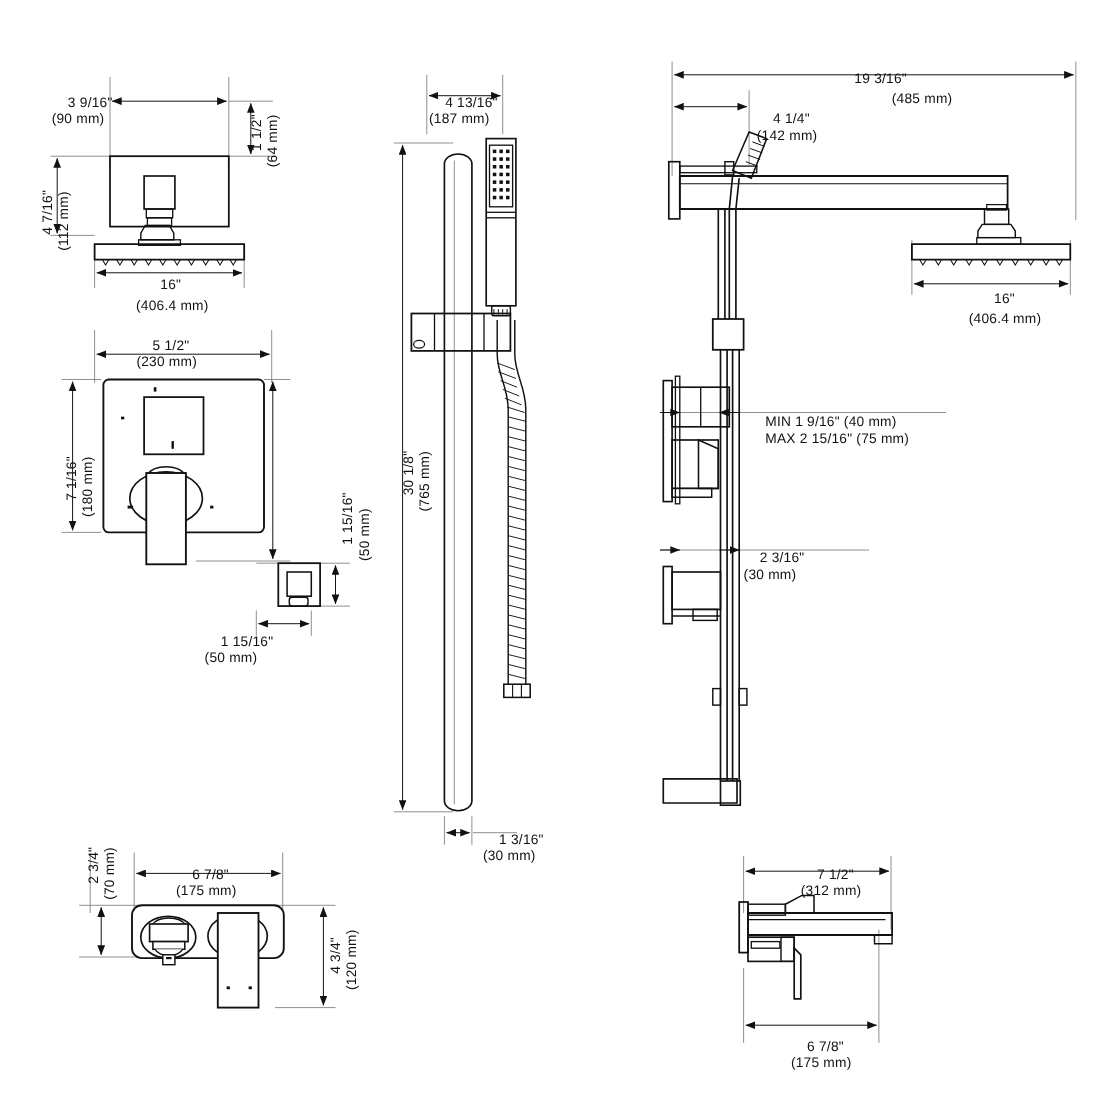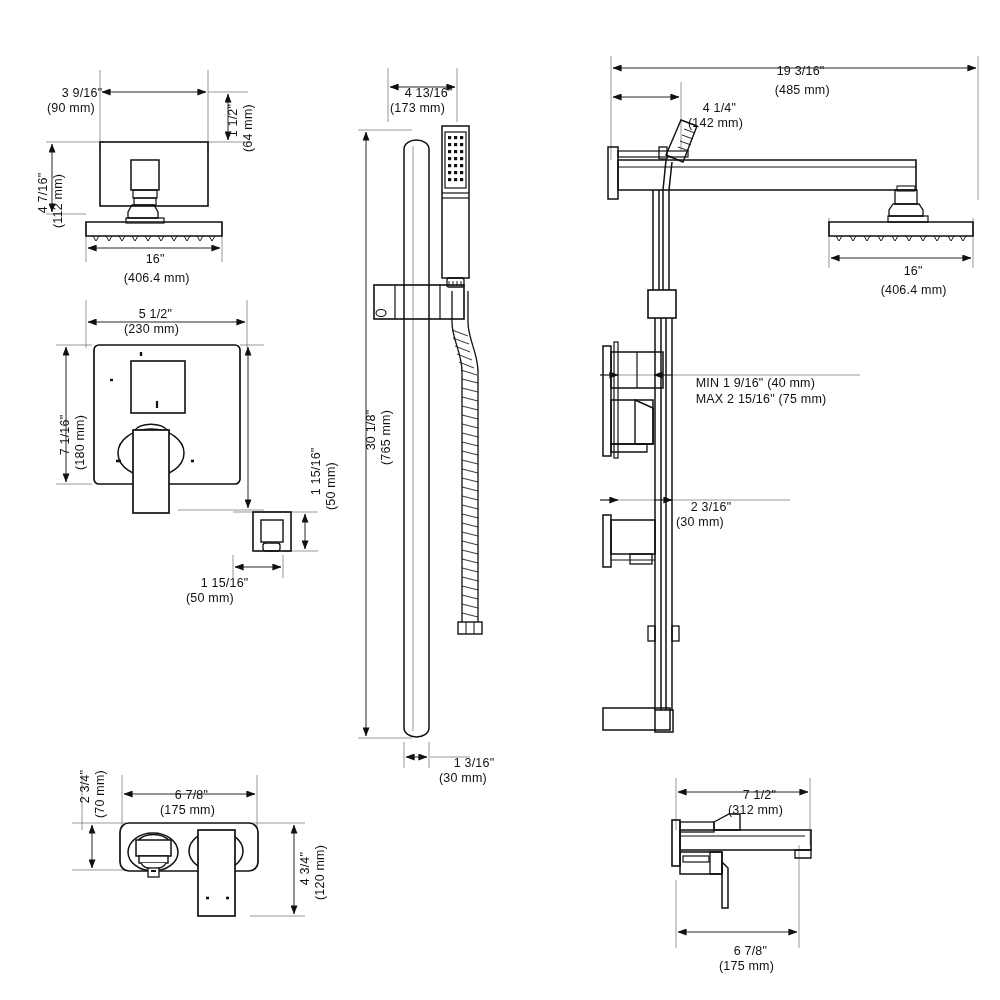--- a/index.html
+++ b/index.html
@@ -390,33 +390,33 @@
   </div>
 
   <div class="dimtext vert" style="left:293px;top:510px;transform:rotate(-90deg);">
     <span>1 15/16"</span><span class="l2">(50 mm)</span>
   </div>
   <div class="dimtext" style="left:186px;top:560px;">
     <span>1 15/16"</span><span class="l2">(50 mm)</span>
   </div>
 
   <div class="dimtext" style="left:390px;top:70px;">
-    <span>4 13/16"</span><span class="l2">(173 mm)</span>
+    <span>4 13/16"</span><span class="l2">(187 mm)</span>
   </div>
   <div class="dimtext vert" style="left:348px;top:465px;transform:rotate(-90deg);">
     <span>30 1/8"</span><span class="l2">(765 mm)</span>
   </div>
   <div class="dimtext" style="left:439px;top:740px;">
     <span>1 3/16"</span><span class="l2">(30 mm)</span>
   </div>
 
   <div class="dimtext" style="left:762px;top:48px;">
     <span>19 3/16"</span>
   </div>
-  <div class="dimtext" style="left:760px;top:67px;">
+  <div class="dimtext" style="left:796px;top:67px;">
     <span>(485 mm)</span>
   </div>
   <div class="dimtext" style="left:688px;top:85px;">
     <span>4 1/4"</span><span class="l2">(142 mm)</span>
   </div>
   <div class="dimtext" style="left:889px;top:248px;">
     <span>16"</span>
   </div>
   <div class="dimtext" style="left:866px;top:267px;">
     <span>(406.4 mm)</span>

